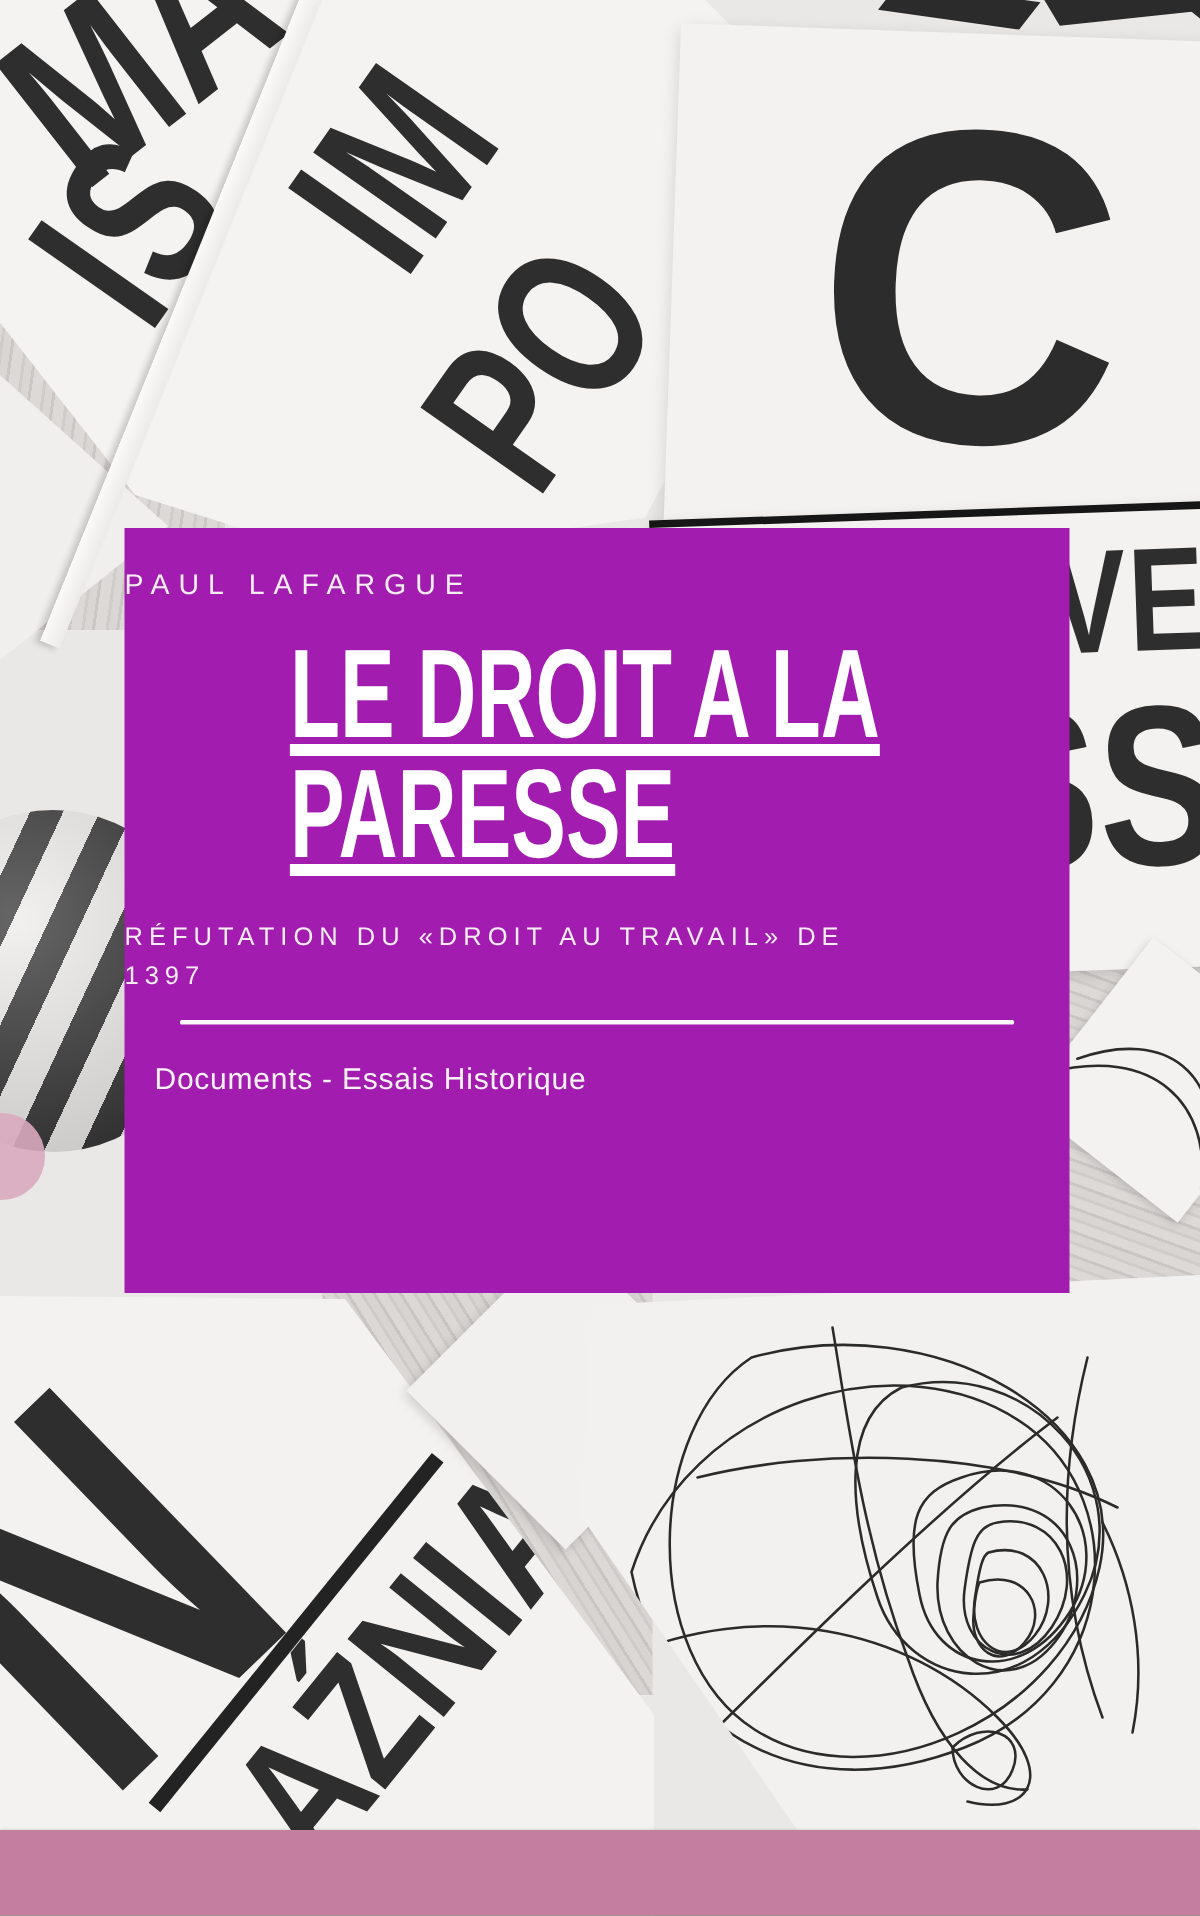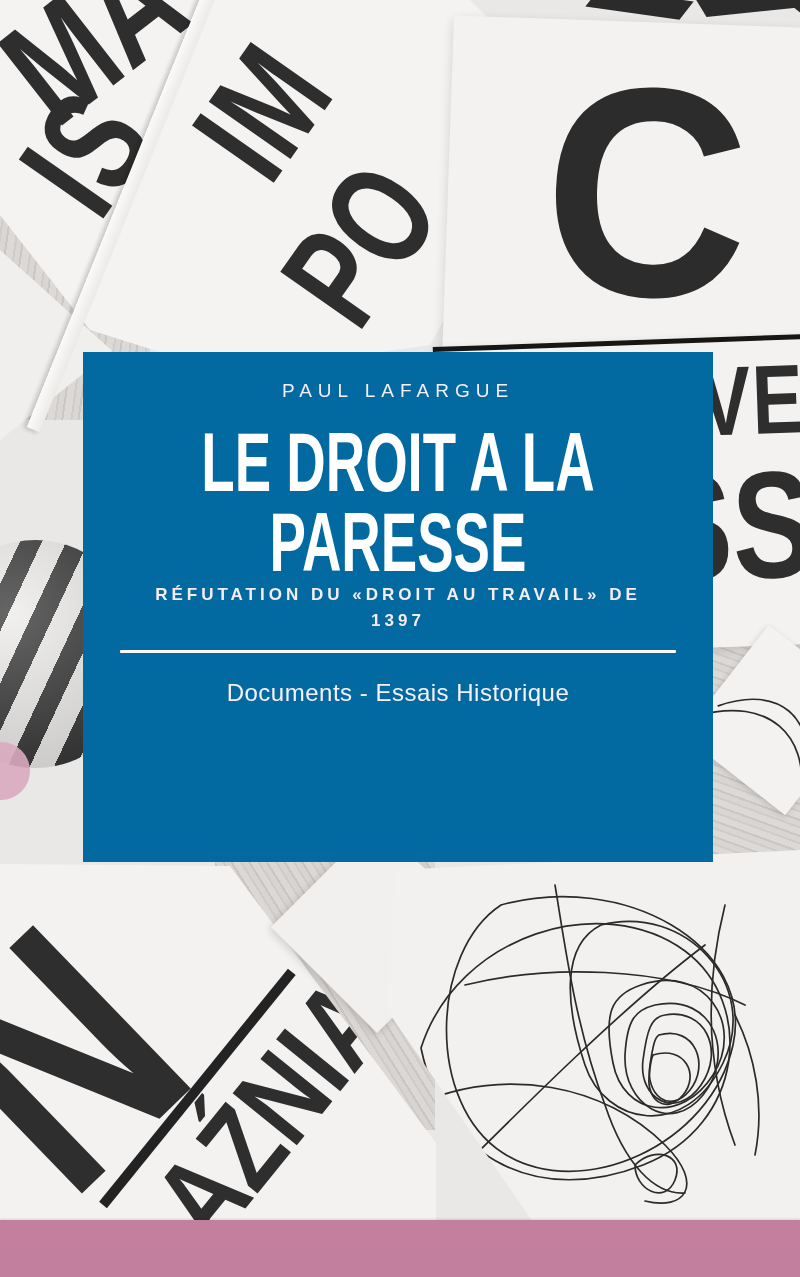--- a/index.html
+++ b/index.html
@@ -76,30 +76,30 @@
     font-weight:bold;color:#2f2e2e;line-height:1;transform:rotate(-51deg) scaleX(.8);}
   .diamond{left:302px;top:852px;width:150px;height:150px;transform:rotate(45deg);background:#f1f0ee;box-shadow:0 3px 8px rgba(0,0,0,.15);}
   .scribble-paper{
     left:385px;top:845px;width:415px;height:380px;background:#f2f1ef;
     clip-path:polygon(10px 25px,415px 5px,415px 380px,150px 380px,2px 165px);
   }
   .scribble-svg{position:absolute;left:18px;top:18px;}
   .corner-card{left:712px;top:650px;width:130px;height:140px;transform:rotate(38deg);background:#f3f2f0;box-shadow:0 2px 6px rgba(0,0,0,.15);}
   
   .panel{
-    left:83px;top:352px;width:630px;height:510px;background:#0369a1;
-    display:block;text-align:center;color:#fff;
+    left:83px;top:352px;width:630px;height:510px;background:#a21caf;
+    display:block;text-align:left;color:#fff;
   }
   .author{margin-top:28px;font-size:19px;letter-spacing:6px;color:#f7eef4;font-weight:400;}
-  .title{margin-top:20px;}
+  .title{margin-top:20px;text-decoration:underline;}
   .title-line{font-size:84px;font-weight:bold;line-height:80px;color:#ffffff;
     transform:scaleX(.65);white-space:nowrap;}
-  .subtitle{font-size:17px;letter-spacing:4px;line-height:26px;color:#f6edf2;font-weight:bold;}
+  .subtitle{margin-top:30px;font-size:17px;letter-spacing:4px;line-height:26px;color:#f6edf2;}
   .divider{margin:16px auto 0;width:556px;height:3px;background:#fbf8fa;border-radius:1px;}
-  .category{margin-top:26px;font-size:24px;letter-spacing:.5px;color:#f8f1f5;}
+  .category{margin-top:26px;font-size:20px;letter-spacing:.5px;color:#f8f1f5;padding-left:20px;}
   
   .footer{left:0;top:1220px;width:800px;height:57px;background:#c2809e;box-shadow:0 -1px 2px rgba(0,0,0,.12);}
   svg path{fill:none;stroke:#2b2b2b;stroke-width:1.7;stroke-linecap:round;}
 </style>
 </head>
 <body>
 
 <div class="cover">
 
   <div class="abs wood" style="left:0;top:130px;width:150px;height:290px;"></div>

